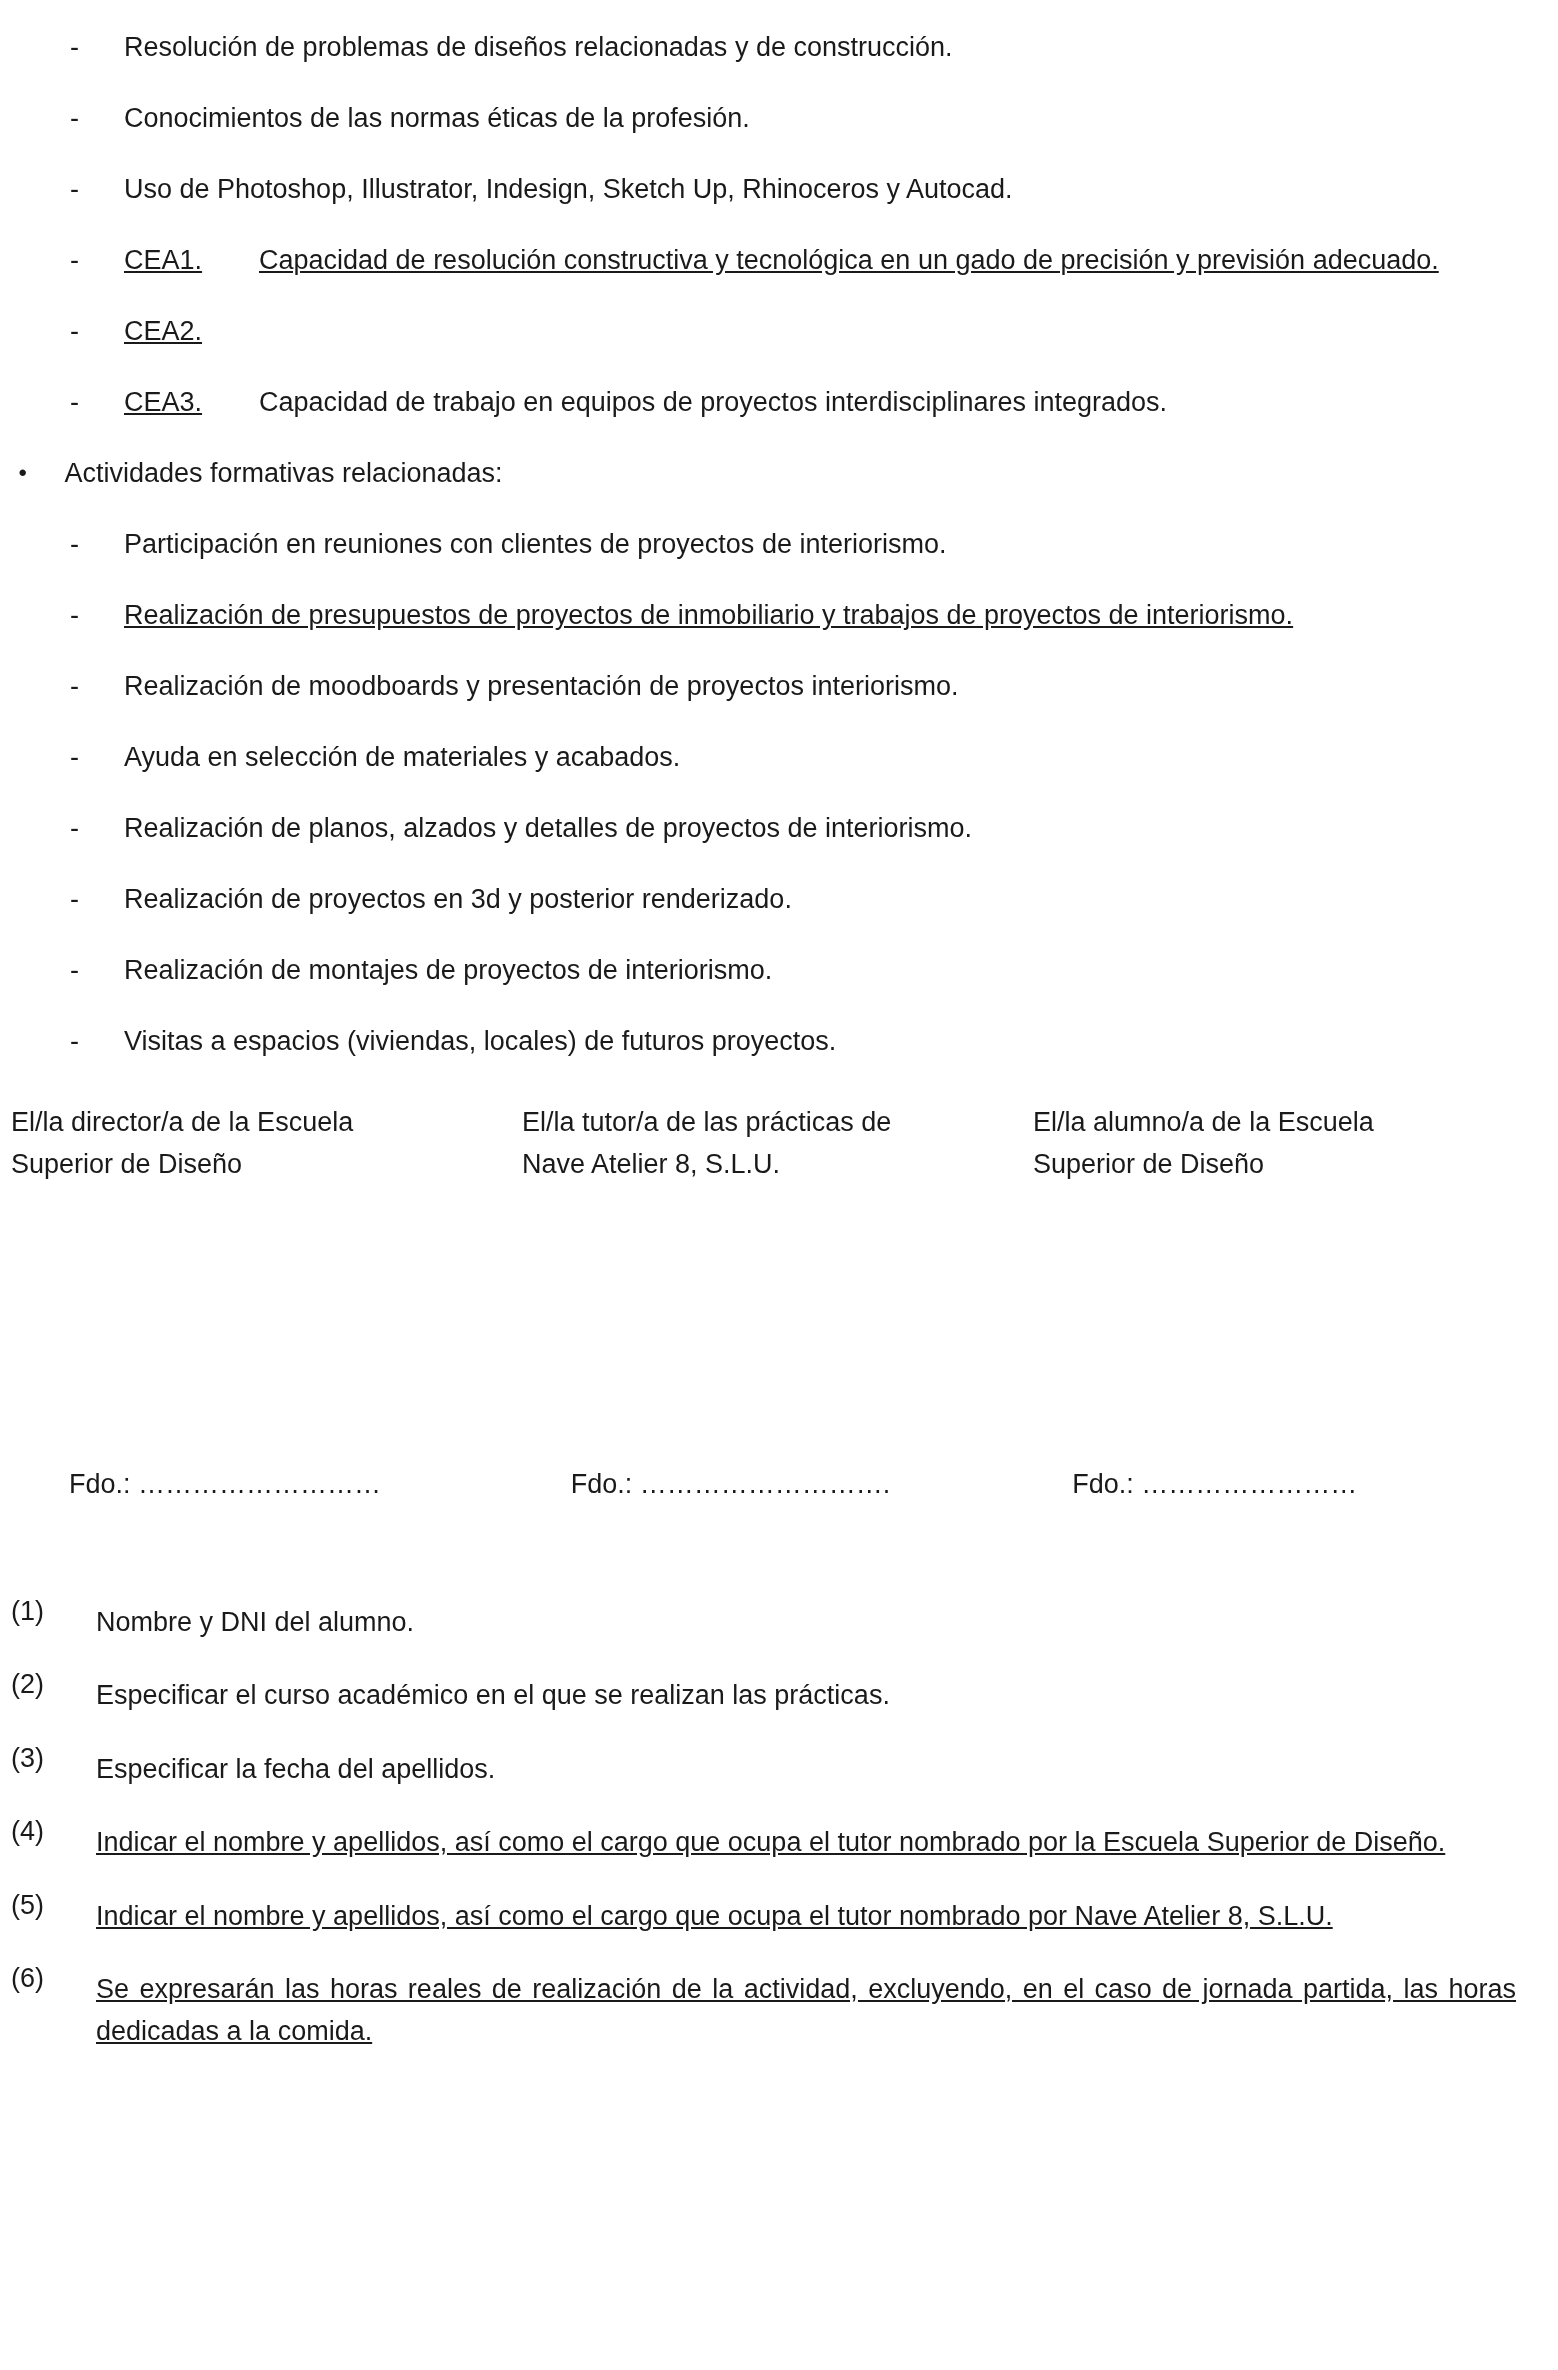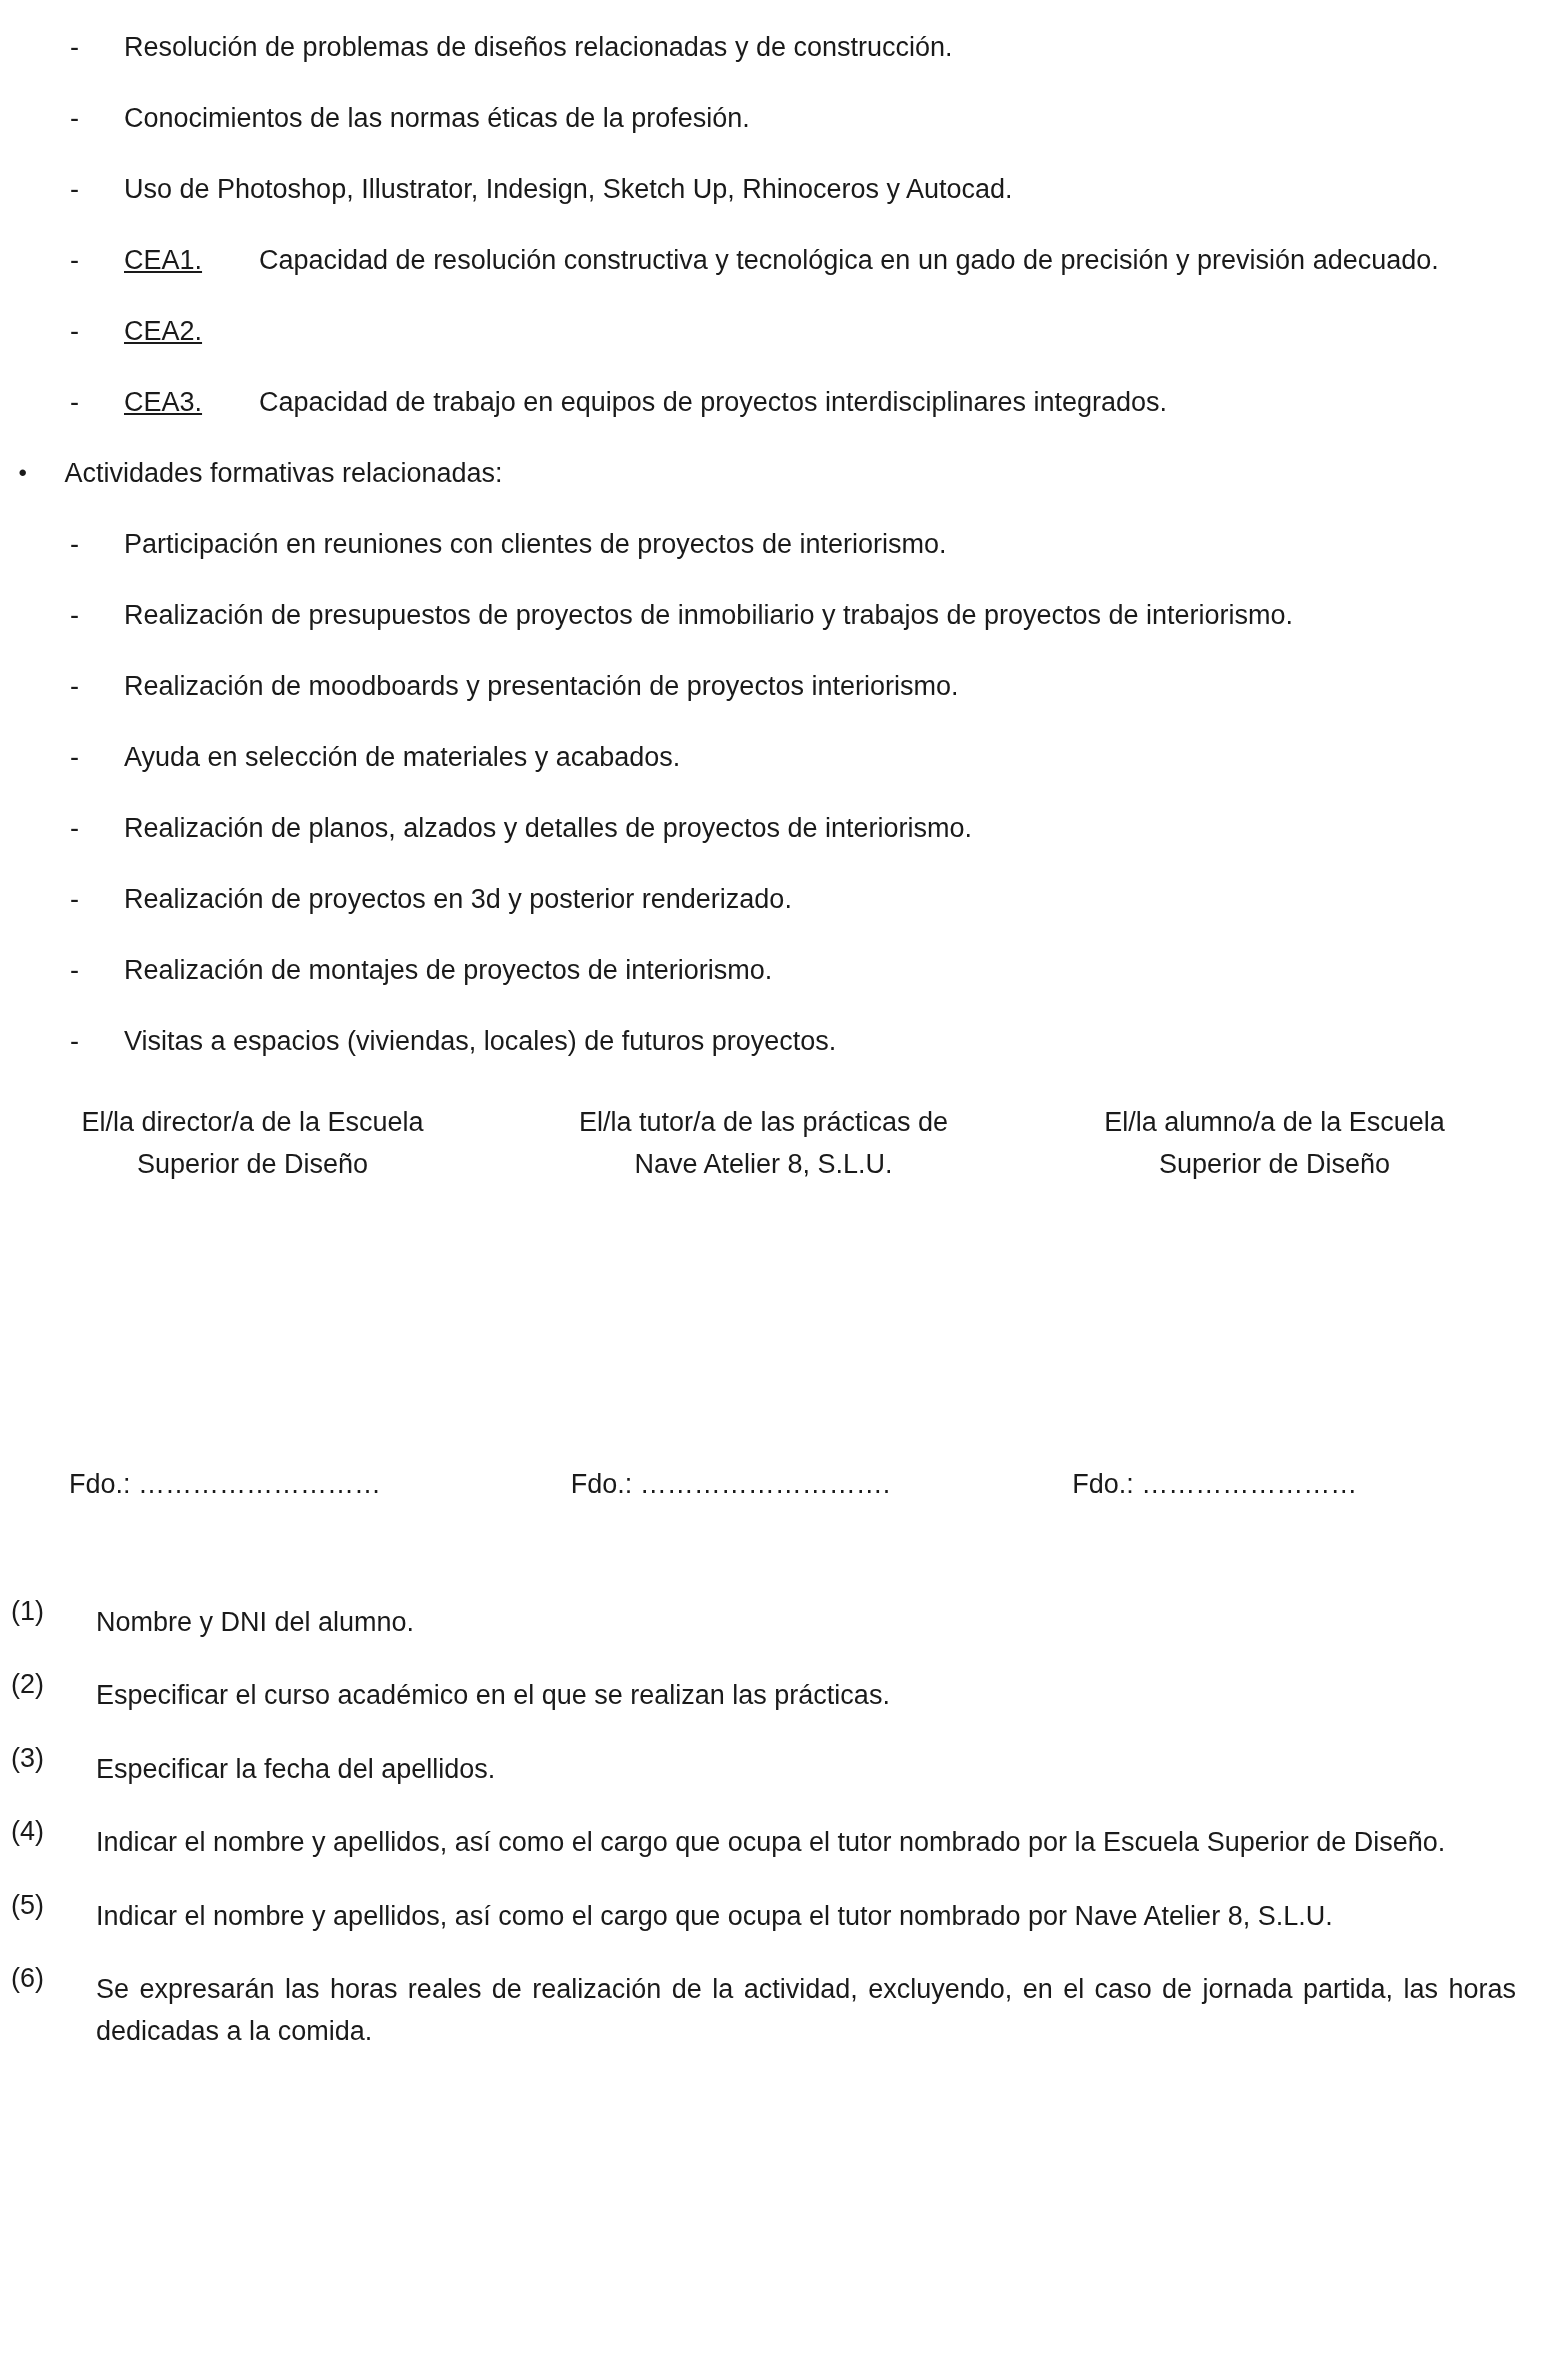--- a/index.html
+++ b/index.html
@@ -31,32 +31,32 @@
   }
   .bullet-row { margin-left: 7.4px; margin-bottom: 29px; }
   .bullet-row .marker { flex: 0 0 46px; font-size: 24px; }
   .code {
     flex: 0 0 135px;
     text-decoration: underline;
   }
   .txt {
     flex: 1 1 auto;
   }
-  .just { text-align: justify; }
+  .just { text-align: justify; text-decoration: underline; }
   .date-line {
     margin: 122px 0 0 7.4px;
     padding: 0;
   }
   .sig-grid {
     display: grid;
     grid-template-columns: 1fr 1fr 1fr;
     margin-top: 39px;
     column-gap: 28px;
   }
-  .sig-col { text-align: center; }
+  .sig-col { }
   .fdo-grid {
     display: grid;
     grid-template-columns: 1fr 1fr 1fr;
     margin-top: 278px;
   }
   .fdo-item { padding-left: 58px; }
   .footnotes { margin-top: 85px; }
   .fn-row {
     display: flex;
     align-items: flex-start;

